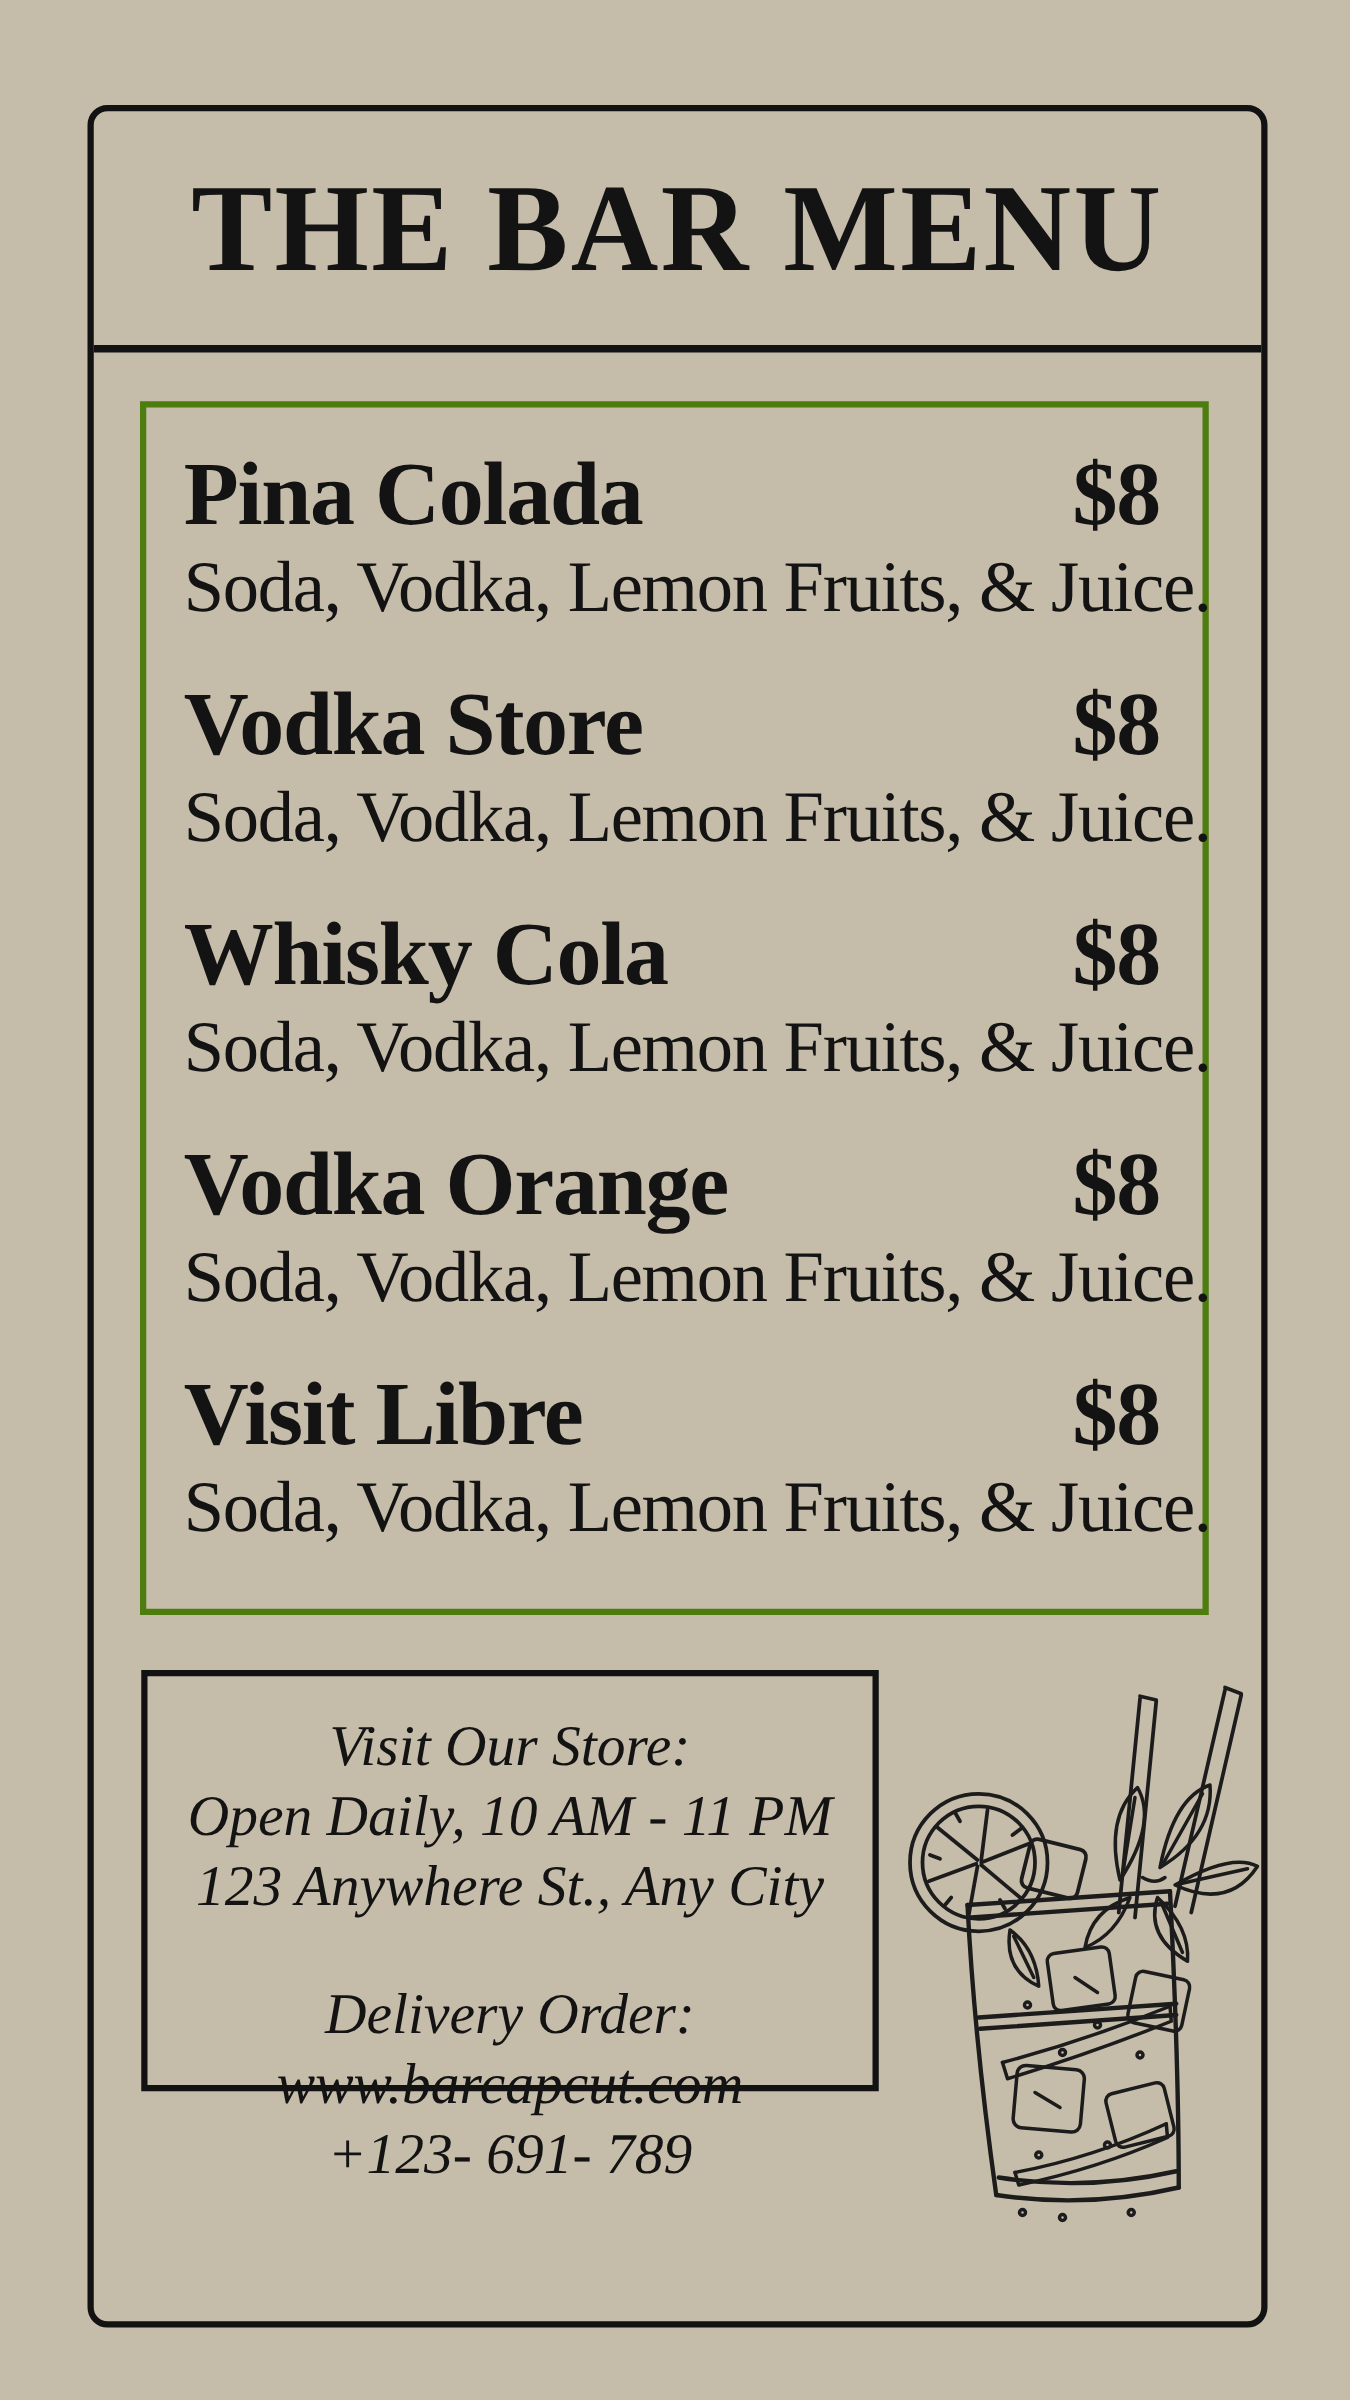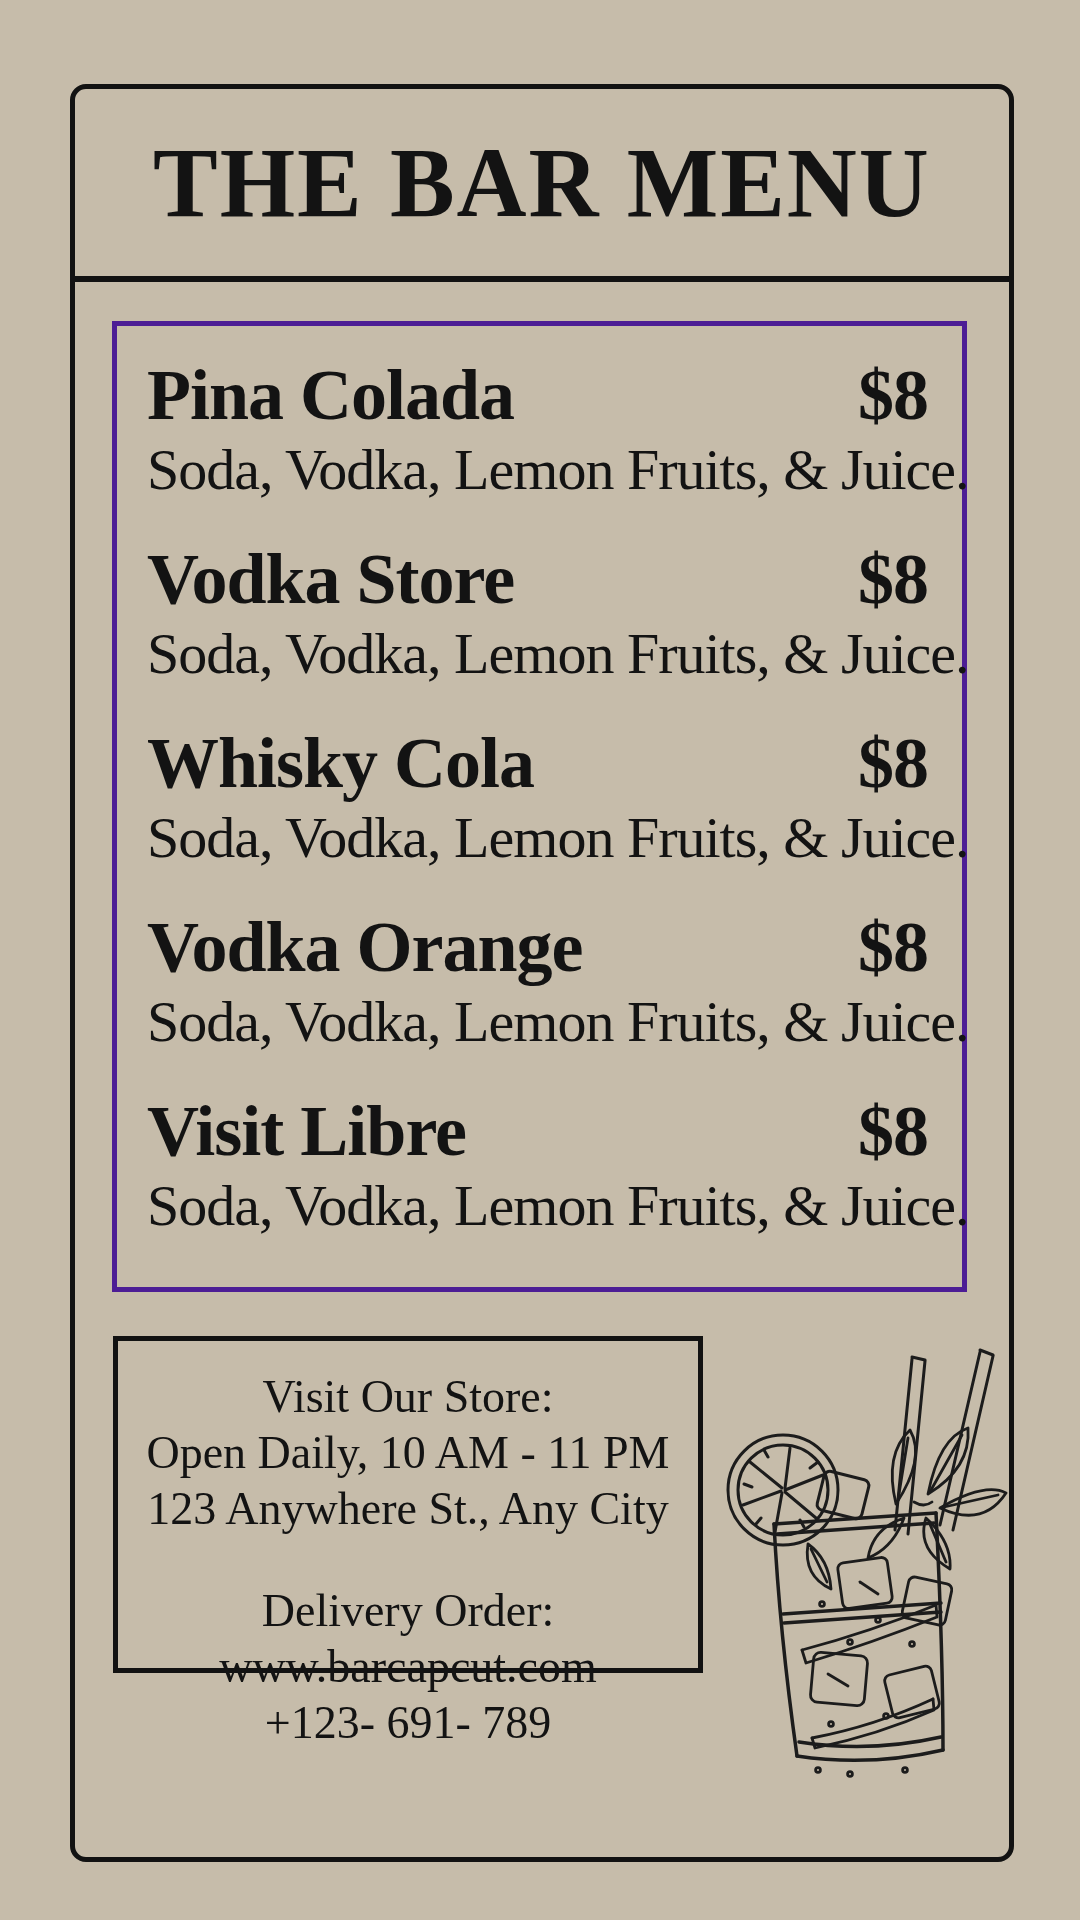--- a/index.html
+++ b/index.html
@@ -18,34 +18,34 @@
     box-sizing:border-box;border-bottom:6px solid #121212;
     display:flex;align-items:center;justify-content:center;
   }
   .header h1{
     margin:0;padding:0;font-size:100px;font-weight:700;letter-spacing:2px;
     transform:scaleX(0.97);white-space:nowrap;
   }
   
   .menu-panel{
     position:absolute;left:37px;top:232px;width:855px;height:971px;
-    box-sizing:border-box;border:5px solid #4c1d95;
+    box-sizing:border-box;border:5px solid #4d7c0f;
     padding:24px 34px 0 30px;
   }
   .item{margin-bottom:34px;}
   .item-row{
     display:flex;justify-content:space-between;align-items:baseline;
     font-size:72px;font-weight:700;line-height:90px;letter-spacing:-1px;white-space:nowrap;
   }
   .item-desc{font-size:58px;line-height:60px;letter-spacing:-1px;white-space:nowrap;}
   
   .contact-panel{
     position:absolute;left:38px;top:1247px;width:590px;height:337px;
     box-sizing:border-box;border:5px solid #121212;
-    text-align:center;font-size:46px;line-height:56px;padding-top:28px;
+    text-align:center;font-size:46px;line-height:56px;padding-top:28px;font-style:italic;
   }
   .contact-panel .spacer{height:46px;}
   
   .cocktail{position:absolute;left:625px;top:1253px;width:318px;height:455px;}
 </style>
 </head>
 <body>
 
 <div class="page">
   <div class="card">

